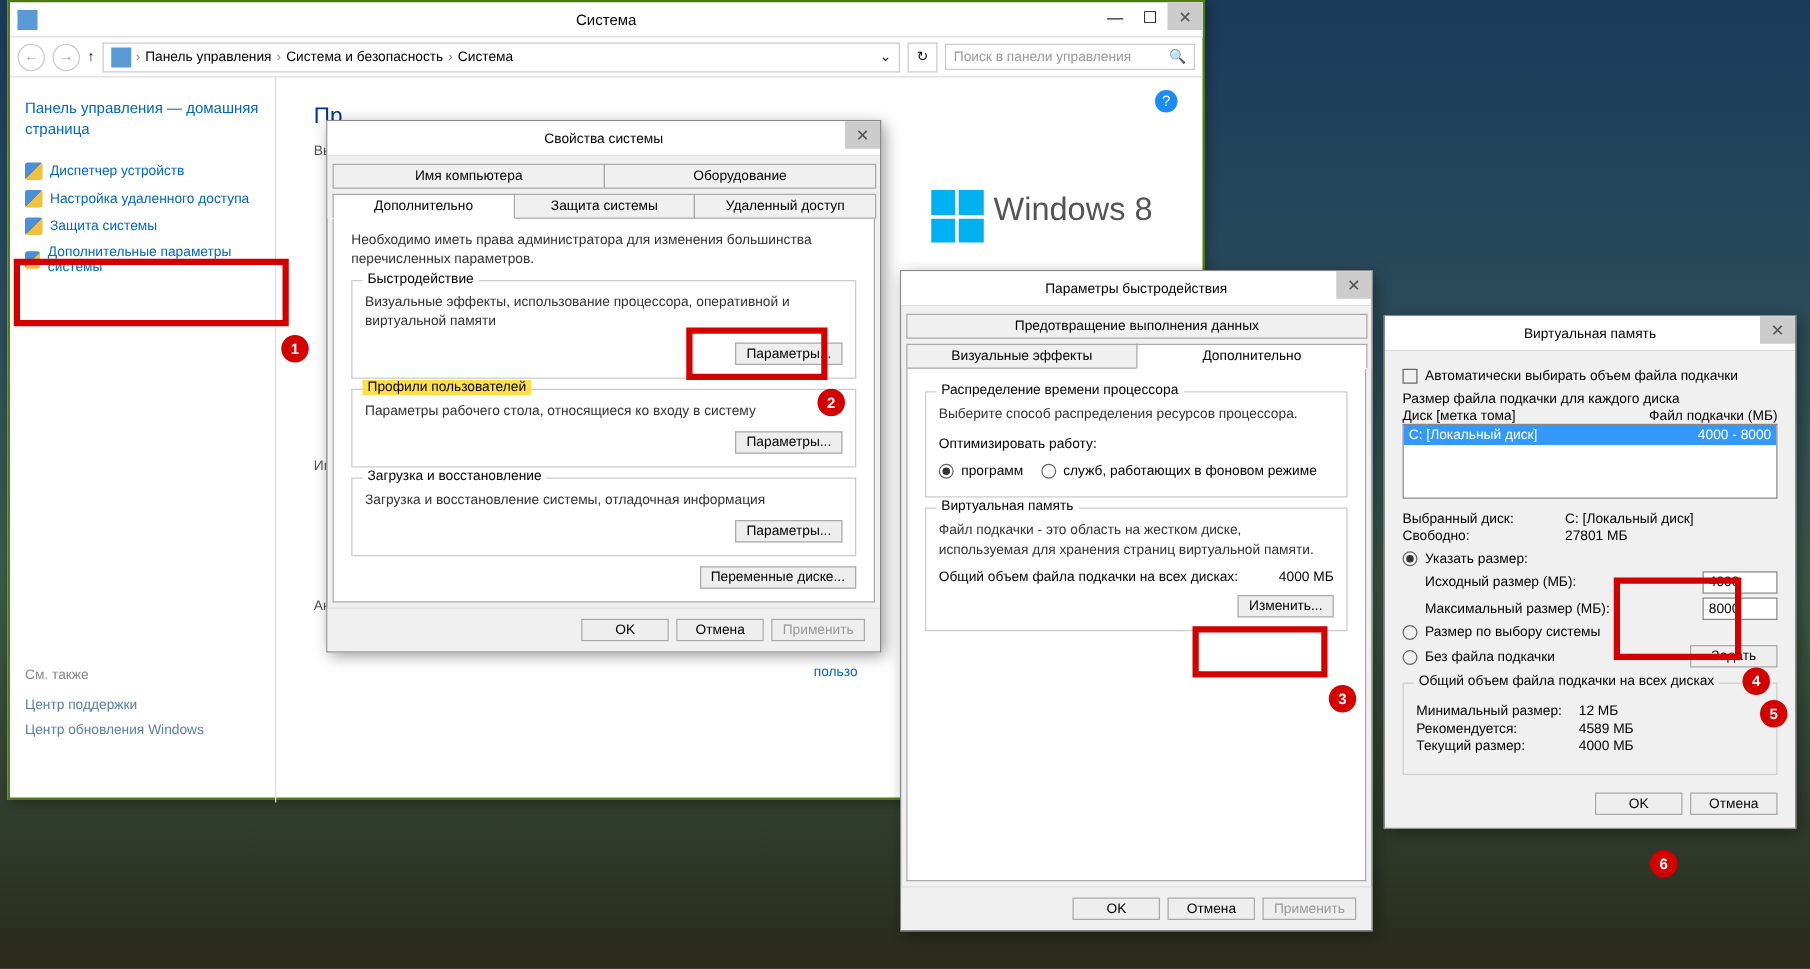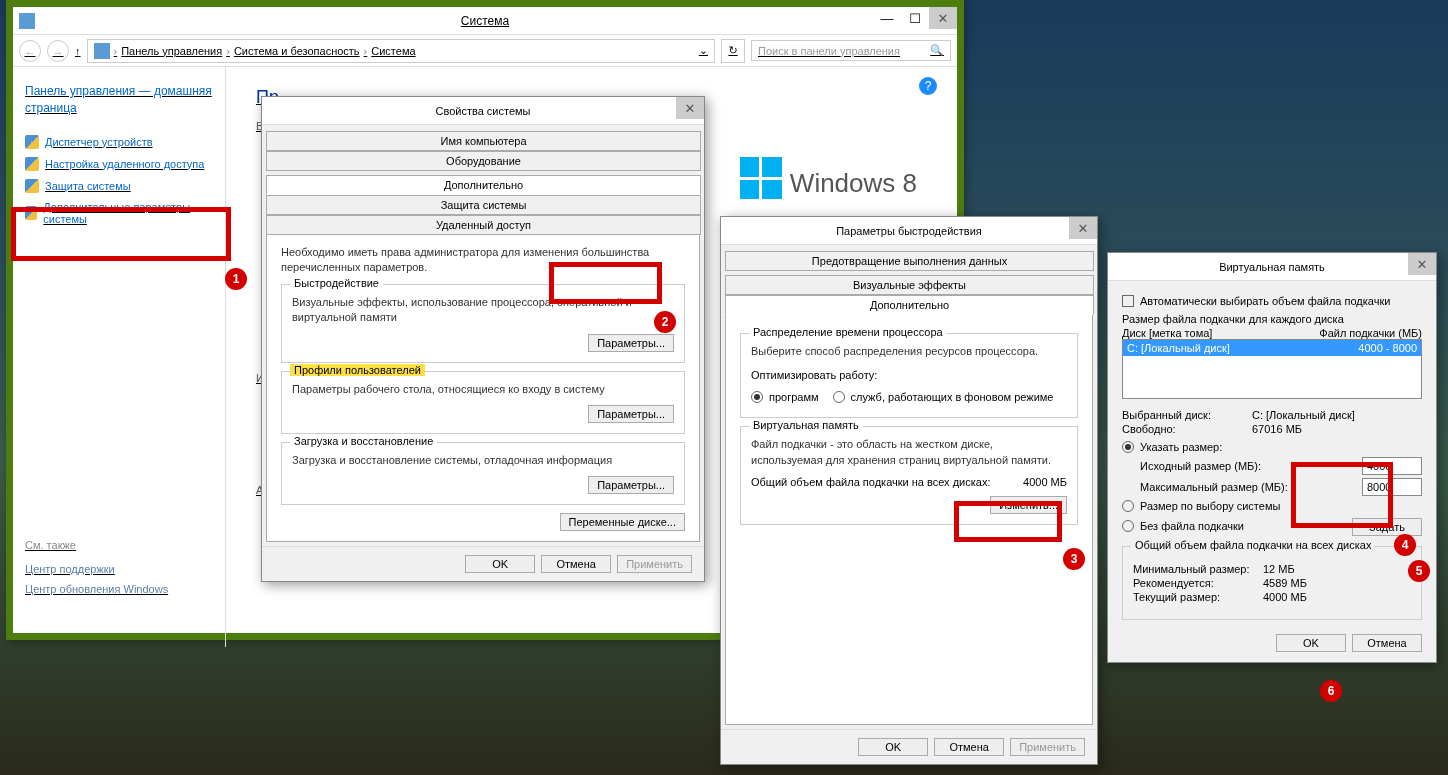--- a/index.html
+++ b/index.html
@@ -1,18 +1,18 @@
 <!DOCTYPE html>
 <html><head>
 <meta charset="utf-8">
 <style>
 * { box-sizing: border-box; margin: 0; padding: 0; font-family: "Segoe UI", Tahoma, sans-serif; font-size: 11px; }
 body { background: #1a2a3a; width: 1448px; height: 775px; position: relative; overflow: hidden; }
 .desktop-bg { position: absolute; inset: 0; background: linear-gradient(180deg, #1a3a5a 0%, #2a4a5a 30%, #3a5a4a 60%, #2a2a1a 100%); }
-.window { position: absolute; background: #fff; border: 7px solid #4d7c0f; box-shadow: 2px 2px 8px rgba(0,0,0,0.3); text-decoration: underline; }
+.window { position: absolute; background: #fff; border: 2px solid #4d7c0f; box-shadow: 2px 2px 8px rgba(0,0,0,0.3); }
 .titlebar { height: 28px; background: #fff; display: flex; align-items: center; justify-content: center; position: relative; border-bottom: 1px solid #ddd; }
 .titlebar-icon { position: absolute; left: 6px; width: 16px; height: 16px; background: #5b9bd5; }
 .titlebar-text { font-size: 12px; }
 .win-controls { position: absolute; right: 0; top: 0; display: flex; }
 .win-btn { width: 28px; height: 22px; display: flex; align-items: center; justify-content: center; font-size: 13px; cursor: pointer; }
 .win-btn.close-gray { background: #ccc; color: #555; }
 .nav-bar { height: 32px; display: flex; align-items: center; padding: 0 6px; gap: 6px; border-bottom: 1px solid #ddd; }
 .nav-arrow { width: 22px; height: 22px; border: 1px solid #ccc; border-radius: 50%; display: flex; align-items: center; justify-content: center; color: #999; }
 .breadcrumb { flex: 1; border: 1px solid #ccc; padding: 3px 6px; display: flex; align-items: center; gap: 4px; }
 .bc-icon { width: 16px; height: 16px; background: #5b9bd5; }
@@ -23,30 +23,30 @@
 .system-body { display: flex; height: 580px; }
 .sidebar { width: 213px; padding: 16px 12px; border-right: 1px solid #ddd; }
 .sidebar-head { color: #0066cc; font-size: 12px; margin-bottom: 14px; line-height: 1.4; }
 .sidebar-link { color: #0066cc; display: flex; align-items: center; gap: 6px; padding: 4px 0; cursor: pointer; }
 .shield-icon { width: 14px; height: 14px; background: linear-gradient(135deg, #4a90d9 50%, #f0c040 50%); border-radius: 2px; }
 .sidebar-sep { margin: 20px 0 8px; color: #888; }
 .related-link { color: #5b7ea8; padding: 4px 0; cursor: pointer; }
 .main-area { flex: 1; padding: 20px 30px; position: relative; }
 .main-heading { color: #003399; font-size: 18px; margin-bottom: 12px; }
 .help-icon { position: absolute; right: 20px; top: 10px; width: 18px; height: 18px; background: #1a8cff; color: #fff; border-radius: 50%; display: flex; align-items: center; justify-content: center; font-size: 12px; }
-.os-logo { position: absolute; right: 40px; top: 90px; display: flex; align-items: flex-end; gap: 8px; }
+.os-logo { position: absolute; right: 40px; top: 90px; display: flex; align-items: flex-start; gap: 8px; }
 .win-tiles { width: 42px; height: 42px; display: grid; grid-template: 1fr 1fr / 1fr 1fr; gap: 3px; }
 .win-tiles div { background: #00b0f0; }
 .os-text { font-size: 26px; color: #555; font-weight: 300; }
 .info-text { color: #555; margin: 4px 0; }
 
 
 .dialog { position: absolute; background: #f0f0f0; border: 1px solid #888; box-shadow: 3px 3px 12px rgba(0,0,0,0.4); }
 .dlg-title { height: 28px; background: #fff; display: flex; align-items: center; justify-content: center; position: relative; font-size: 12px; border-bottom:1px solid #ddd;}
-.tabs { display: flex; padding: 4px 4px 0; background: #f0f0f0; flex-direction: column; }
+.tabs { display: flex; padding: 4px 4px 0; background: #f0f0f0; }
 .tab { padding: 3px 10px; border: 1px solid #aaa; background: #f0f0f0; cursor: pointer; margin-right: -1px; }
 .tab.active { background: #fff; border-bottom: 1px solid #fff; position: relative; z-index: 2; }
 .tab-row2 .tab { flex:1; text-align:center; }
 .dlg-body { padding: 10px 14px; background: #f0f0f0; }
 .groupbox { border: 1px solid #ccc; padding: 10px; margin: 8px 0; position: relative; }
 .groupbox-title { position: absolute; top: -8px; left: 8px; background: #f0f0f0; padding: 0 4px; }
 .gb-text { color: #333; line-height: 1.4; }
 .btn { border: 1px solid #aaa; background: #eee; padding: 2px 8px; cursor: pointer; min-width: 70px; text-align: center; display: inline-block; }
 .btn-row { display: flex; justify-content: flex-end; gap: 6px; margin-top: 8px; }
 .dlg-footer { padding: 8px 12px; display: flex; justify-content: flex-end; gap: 6px; border-top: 1px solid #ddd; background: #f0f0f0; }
@@ -264,39 +264,39 @@
     <div class="disk-list">
       <div class="disk-row">
         <span>C:    [Локальный диск]</span>
         <span>4000 - 8000</span>
       </div>
     </div>
     <div class="info-grid" style="margin-top:10px;">
       <span>Выбранный диск:</span>
         <span>C:  [Локальный диск]</span>
       <span>Свободно:</span>
-        <span>67016 МБ</span>
+        <span>27801 МБ</span>
     </div>
     <div class="radio-row">
         <span class="radio checked"></span>
         <span>Указать размер:</span>
       </div>
     <div style="display:flex; align-items:center; justify-content:space-between; padding-left:18px; margin:3px 0;">
       <span>Исходный размер (МБ):</span>
       <input class="input-field" value="4000" style="">
     </div>
     <div style="display:flex; align-items:center; justify-content:space-between; padding-left:18px; margin:3px 0;">
       <span>Максимальный размер (МБ):</span>
       <input class="input-field" value="8000" style="">
     </div>
     <div class="radio-row">
         <span class="radio"></span>
         <span>Размер по выбору системы</span>
       </div>
-    <div style="display:flex; justify-content:space-between; align-items:flex-end;">
+    <div style="display:flex; justify-content:space-between; align-items:flex-start;">
       <div class="radio-row">
           <span class="radio"></span>
           <span>Без файла подкачки</span>
         </div>
       <span class="btn">Задать</span>
     </div>
     <div class="groupbox" style="margin-top:10px;">
       <div class="groupbox-title">Общий объем файла подкачки на всех дисках</div>
       <div class="info-grid">
         <span>Минимальный размер:</span>

